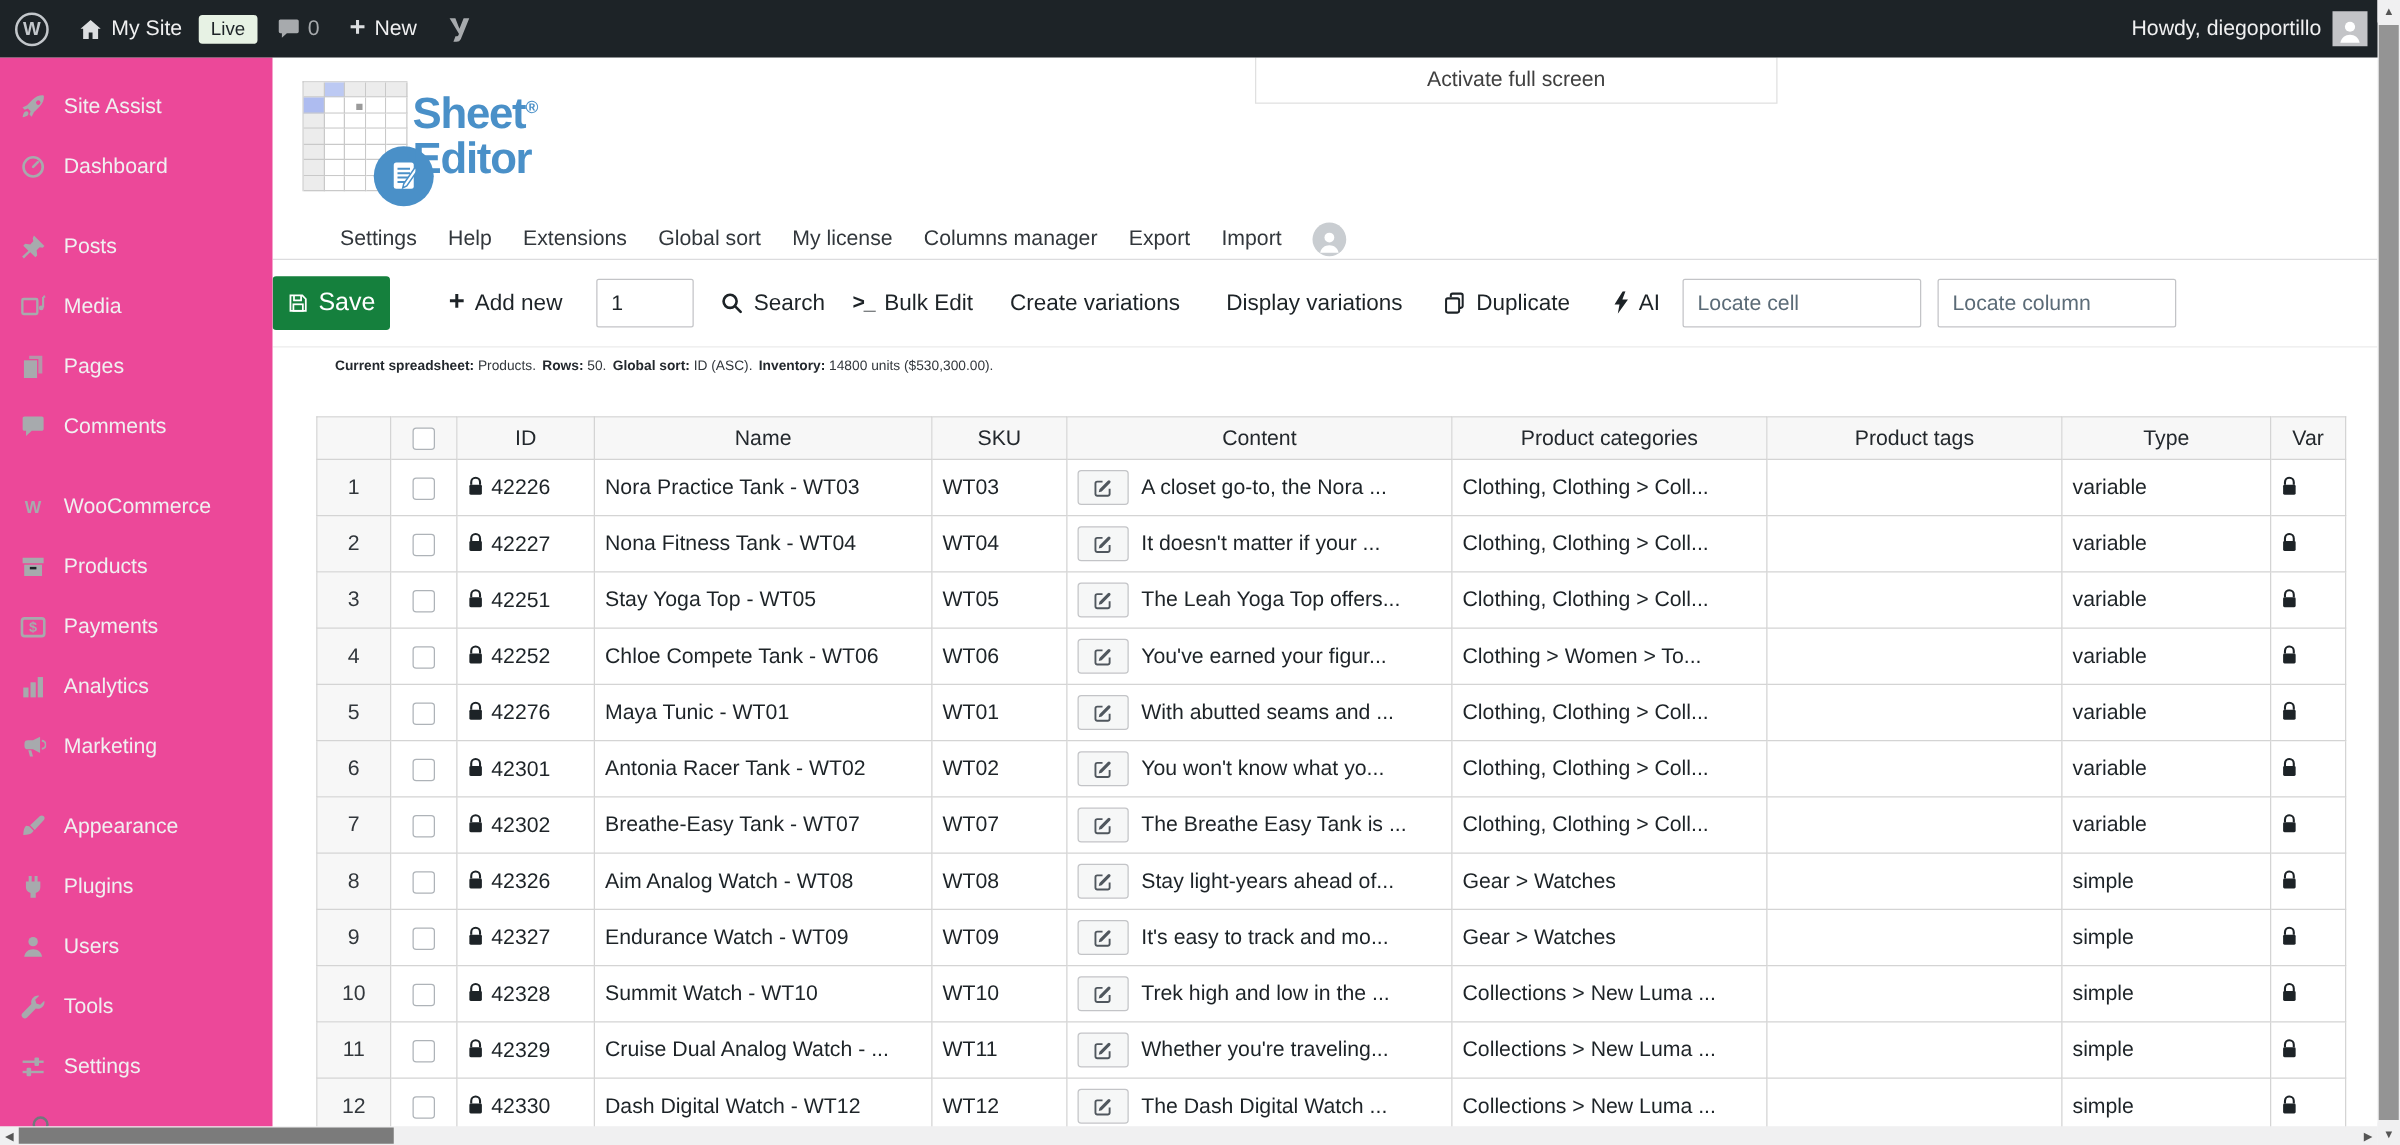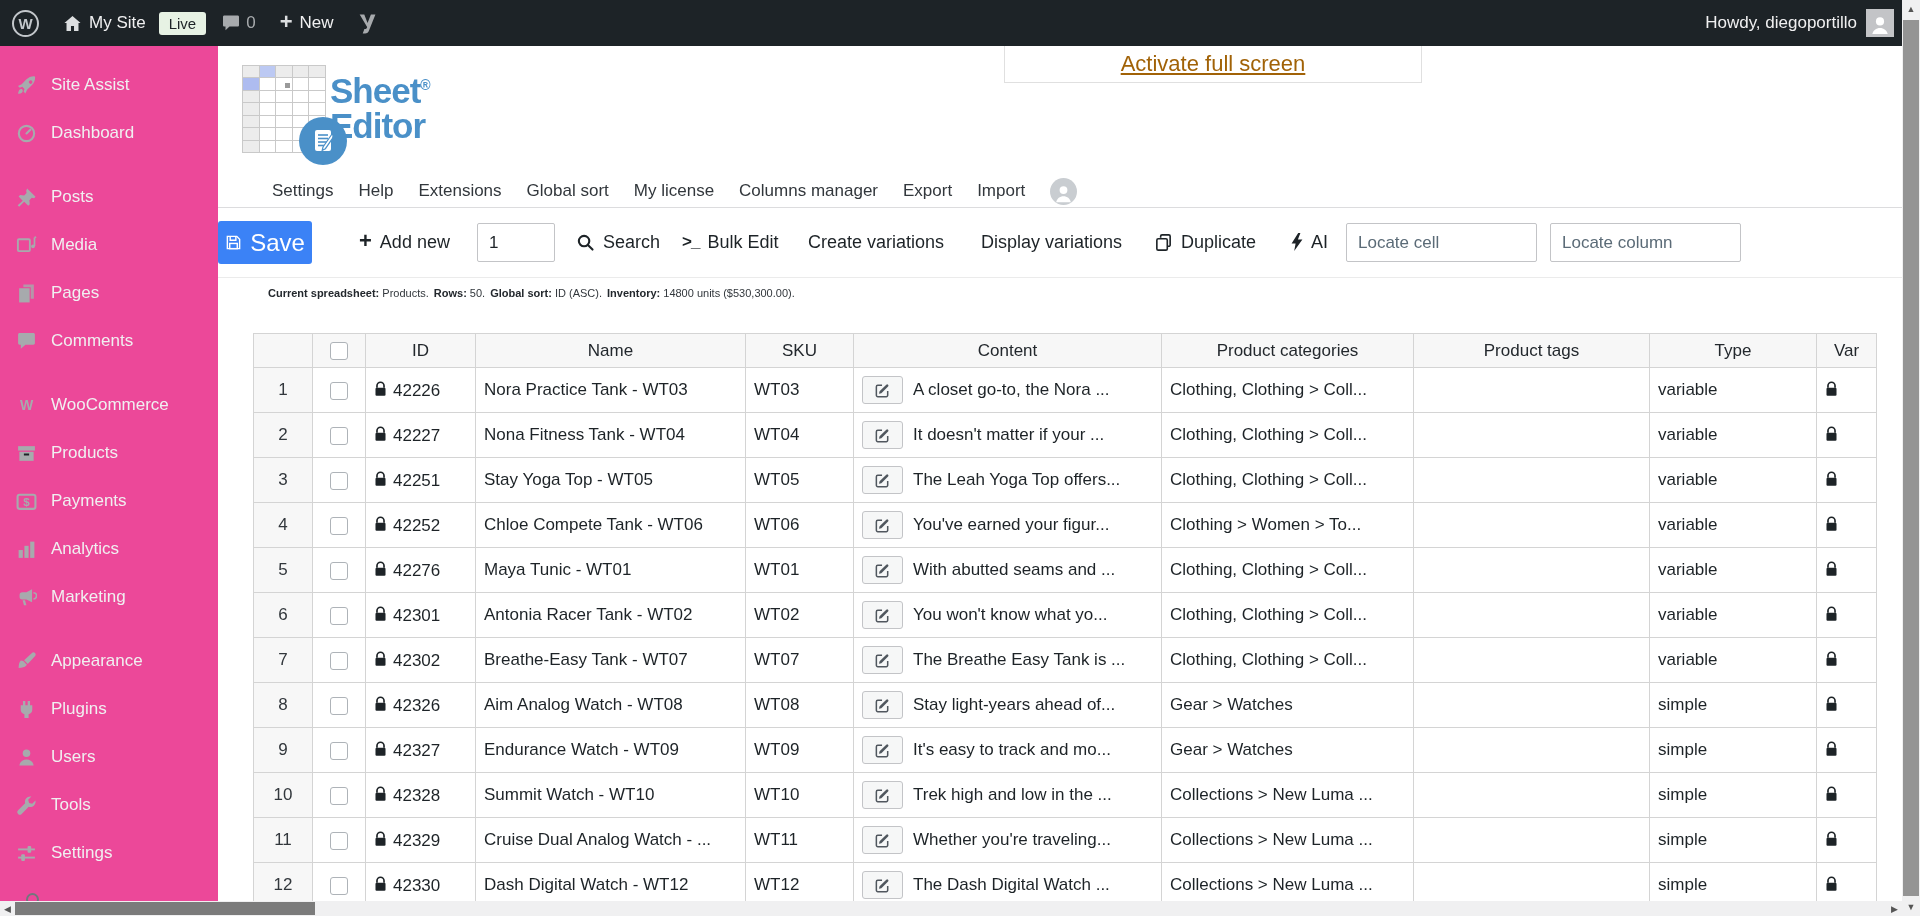--- a/index.html
+++ b/index.html
@@ -30,21 +30,21 @@
   .sb-ic svg { width: 21px; height: 21px; }
   .sb-gap { height: 16px; }
   #collapse-partial { position: absolute; top: 847px; left: 26px; width: 13px; height: 13px;
     border: 2px solid #72777c; border-radius: 50%; }
 
   
   #content { position: absolute; top: 46px; left: 218px; width: 1684px; height: 870px; background: #fff; overflow: hidden; }
 
   #fullscreen-box { position: absolute; left: 786px; top: -1px; width: 418px; height: 38px;
     border: 1px solid #e0e0e0; background: #fff; display: flex; align-items: center; justify-content: center; }
-  #fullscreen-link { font-size: 22px; color: #a16207; text-decoration: underline; cursor: pointer; }
+  #fullscreen-link { font-size: 17px; color: #404040; cursor: pointer; }
 
   
   #logo { position: absolute; left: 24px; top: 19px; width: 420px; height: 120px; padding-left: 48px; }
   #logo-grid { position: absolute; left: 0; top: 0; width: 84px; height: 88px; display: grid;
     grid-template-columns: repeat(5, 1fr); grid-template-rows: repeat(7, 1fr);
     border-top: 1px solid #c9c9c9; border-left: 1px solid #c9c9c9; background: #fff; }
   #logo-grid i { border-right: 1px solid #c9c9c9; border-bottom: 1px solid #c9c9c9; background: #fff; position: relative; }
   #logo-grid i.g { background: #ececec; }
   #logo-grid i.b1 { background: #bcc9f3; }
   #logo-grid i.b2 { background: #aebcf0; }
@@ -59,22 +59,22 @@
   #menu-row { position: absolute; left: 54px; top: 130px; height: 30px; display: flex; align-items: center; gap: 25px; }
   .pm-item { font-size: 17px; color: #32373c; cursor: pointer; white-space: nowrap; }
   #account-icon { width: 27px; height: 27px; border-radius: 50%; background: #c9cdd1; overflow: hidden;
     display: flex; align-items: flex-end; justify-content: center; }
   #menu-divider { position: absolute; left: 0; top: 161px; width: 100%; border-bottom: 1px solid #dcdcde; }
 
   
   #toolbar { position: absolute; left: 0; top: 175px; width: 100%; height: 46px; font-size: 18px; }
   .tb-btn { position: absolute; top: 0; height: 42px; display: flex; align-items: center; gap: 8px;
     color: #1d2327; cursor: pointer; white-space: nowrap; background: none; border: none; font: inherit; }
-  #save-btn { left: 38px; top: 0; width: 94px; height: 43px; background: #3b82f6; color: #fff; border: none;
-    border-radius: 3px; display: flex; align-items: center; justify-content: center; gap: 8px; font: inherit; font-size: 24px; cursor: pointer; }
+  #save-btn { left: 38px; top: 0; width: 94px; height: 43px; background: #15803d; color: #fff; border: none;
+    border-radius: 3px; display: flex; align-items: center; justify-content: center; gap: 8px; font: inherit; font-size: 20px; cursor: pointer; }
   .tb-input { position: absolute; top: 2px; height: 39px; border: 1px solid #c3c4c7; border-radius: 2px;
     font: inherit; font-size: 17px; padding: 0 11px; color: #1d2327; outline: none; background: #fff; }
   .tb-input::placeholder { color: #5b6b77; opacity: 1; }
   #addnew-btn { left: 141px; }
   #rows-count-input { left: 259px; width: 78px; }
   #search-btn { left: 358px; }
   #bulkedit-btn { left: 464px; }
   #createvar-btn { left: 590px; }
   #displayvar-btn { left: 763px; }
   #duplicate-btn { left: 936px; }

